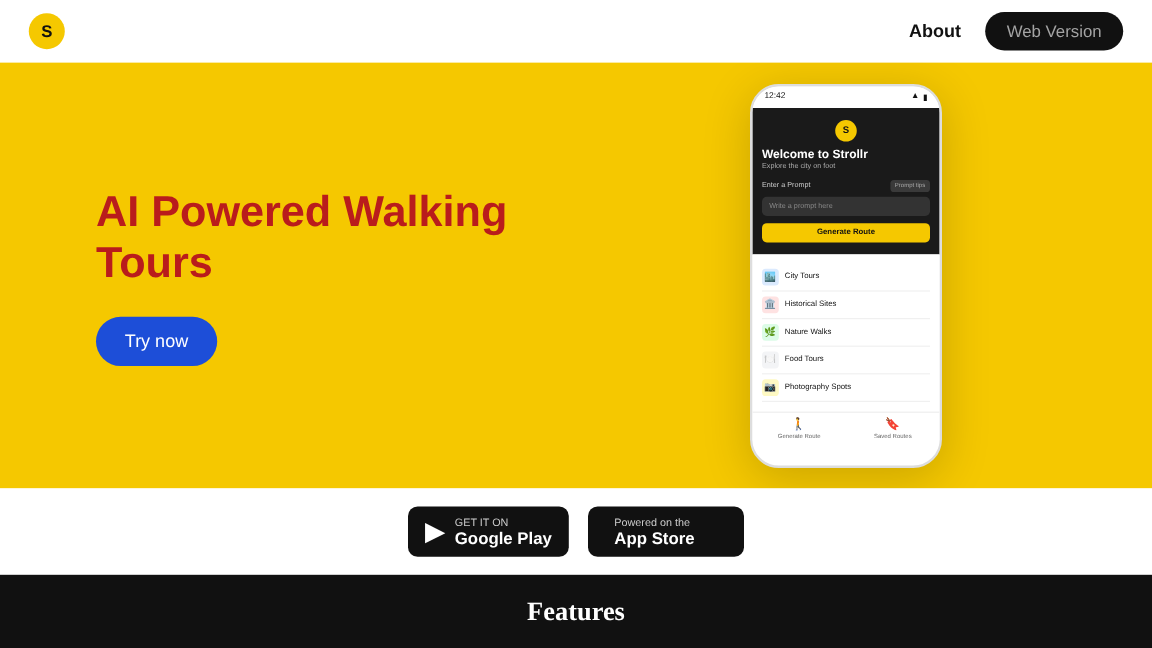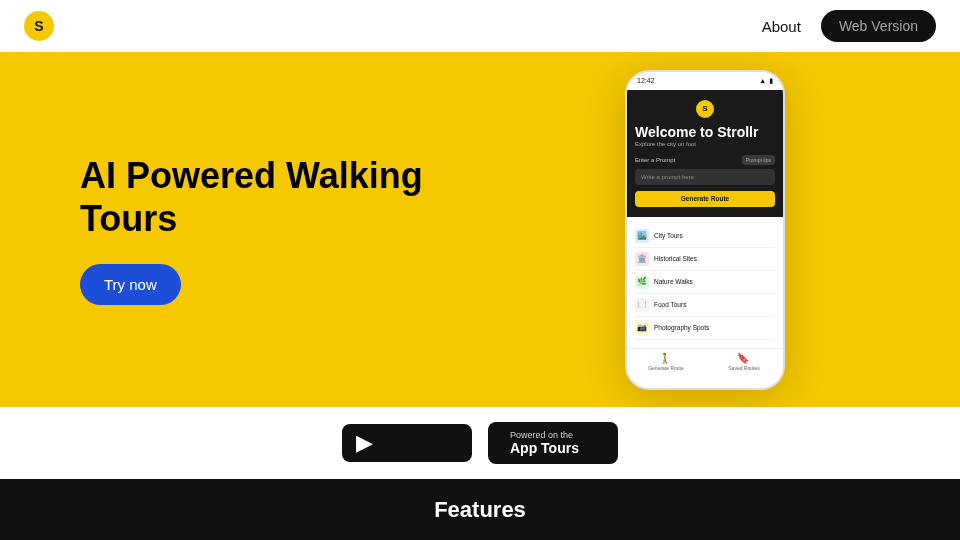--- a/index.html
+++ b/index.html
@@ -11,34 +11,34 @@
       background: #fff; display: flex; align-items: center;
       justify-content: space-between; padding: 0 24px;
       z-index: 10;
     }
     .logo-circle {
       width: 30px; height: 30px; background: #f5c800;
       border-radius: 50%; display: flex; align-items: center; justify-content: center;
       font-weight: 900; font-size: 14px; color: #111;
     }
     .header-nav { display: flex; align-items: center; gap: 20px; }
-    .about-link { font-size: 15px; color: #111; text-decoration: none; }
+    .about-link { font-size: 15px; color: #111; text-decoration: none; font-weight: bold; }
     .web-version-btn {
       background: #111; color: #a3a3a3; border: none; border-radius: 20px;
       padding: 8px 18px; font-size: 14px; font-weight: 500; cursor: pointer;
     }
 
     
     .hero {
       position: absolute; top: 52px; left: 0; right: 0; height: 355px;
       background: #f5c800; display: flex; align-items: center; padding: 0 80px;
     }
     .hero-text { flex: 1; }
     .hero-title {
-      font-size: 36px; font-weight: 700; color: #000000; line-height: 1.2;
+      font-size: 36px; font-weight: 700; color: #b91c1c; line-height: 1.2;
       margin-bottom: 24px;
     }
     .try-now-btn {
       background: #1d4ed8; color: #fff; border: none; border-radius: 24px;
       padding: 12px 24px; font-size: 15px; font-weight: 500; cursor: pointer;
     }
     .hero-phone-area {
       width: 350px; display: flex; justify-content: center; align-items: flex-end;
     }
 
@@ -60,21 +60,21 @@
       background: #1a1a1a; padding: 10px 8px 10px;
     }
     .phone-logo-row {
       display: flex; justify-content: center; margin-bottom: 6px;
     }
     .phone-logo {
       width: 18px; height: 18px; background: #f5c800; border-radius: 50%;
       display: flex; align-items: center; justify-content: center;
       font-size: 8px; font-weight: 900; color: #111;
     }
-    .phone-welcome { color: #fff; font-size: 14px; font-weight: 700; margin-bottom: 1px; }
+    .phone-welcome { color: #fff; font-size: 10px; font-weight: 700; margin-bottom: 1px; }
     .phone-subtitle { color: #aaa; font-size: 6px; margin-bottom: 8px; }
     .phone-prompt-row {
       display: flex; align-items: center; justify-content: space-between;
       margin-bottom: 4px;
     }
     .phone-prompt-label { color: #ccc; font-size: 6px; }
     .prompt-tips-btn {
       background: #3a3a3a; color: #aaa; font-size: 5px;
       padding: 2px 4px; border-radius: 3px;
     }
@@ -130,21 +130,21 @@
     .store-btn-icon { font-size: 22px; line-height: 1; }
     .store-btn-text { display: flex; flex-direction: column; }
     .store-btn-sub { font-size: 9px; color: #ccc; }
     .store-btn-name { font-size: 14px; font-weight: 600; }
 
     
     .features-section {
       position: absolute; top: 479px; left: 0; right: 0; height: 61px;
       background: #111; display: flex; align-items: center; justify-content: center;
     }
-    .features-title { color: #fff; font-size: 22px; font-weight: 600; }
+    .features-title { color: #fff; font-size: 22px; font-weight: 600; font-family: Liberation Serif, serif; }
   </style>
 </head>
 <body>
 
 <header class="header">
   <div class="logo-circle">
     <span>S</span>
   </div>
   <nav class="header-nav">
     <a class="about-link" href="#">About</a>
@@ -217,25 +217,29 @@
           <span>Saved Routes</span>
         </div>
       </div>
     </div>
   </div>
 </section>
 
 <section class="store-section">
   <div class="store-btn">
     <span class="store-btn-icon">▶</span>
+    <div class="store-btn-text">
+      <span class="store-btn-sub">GET IT ON</span>
+      <span class="store-btn-name">Google Play</span>
+    </div>
   </div>
   <div class="store-btn">
     <span class="store-btn-icon"></span>
     <div class="store-btn-text">
       <span class="store-btn-sub">Powered on the</span>
-      <span class="store-btn-name">App Tours</span>
+      <span class="store-btn-name">App Store</span>
     </div>
   </div>
 </section>
 
 <section class="features-section">
   <h2 class="features-title">Features</h2>
 </section>
 
 </body></html>

